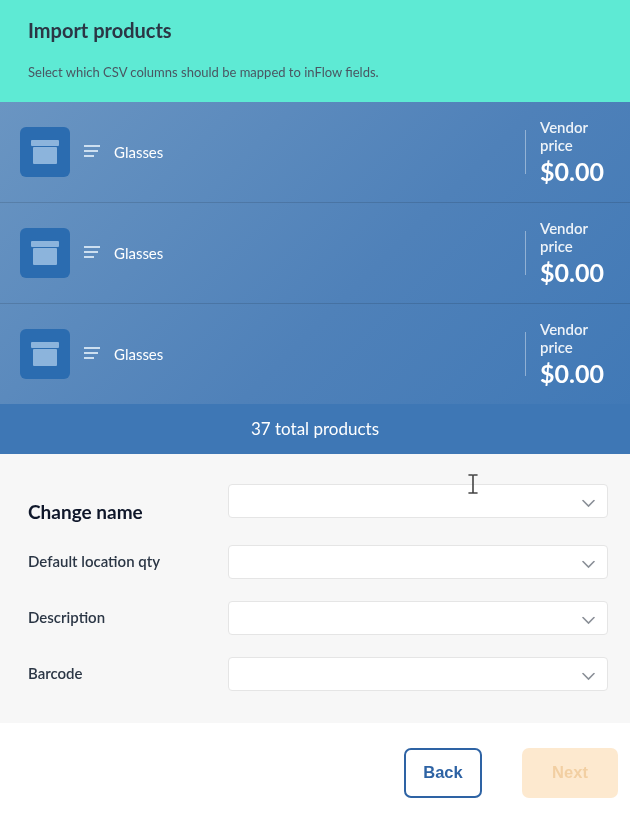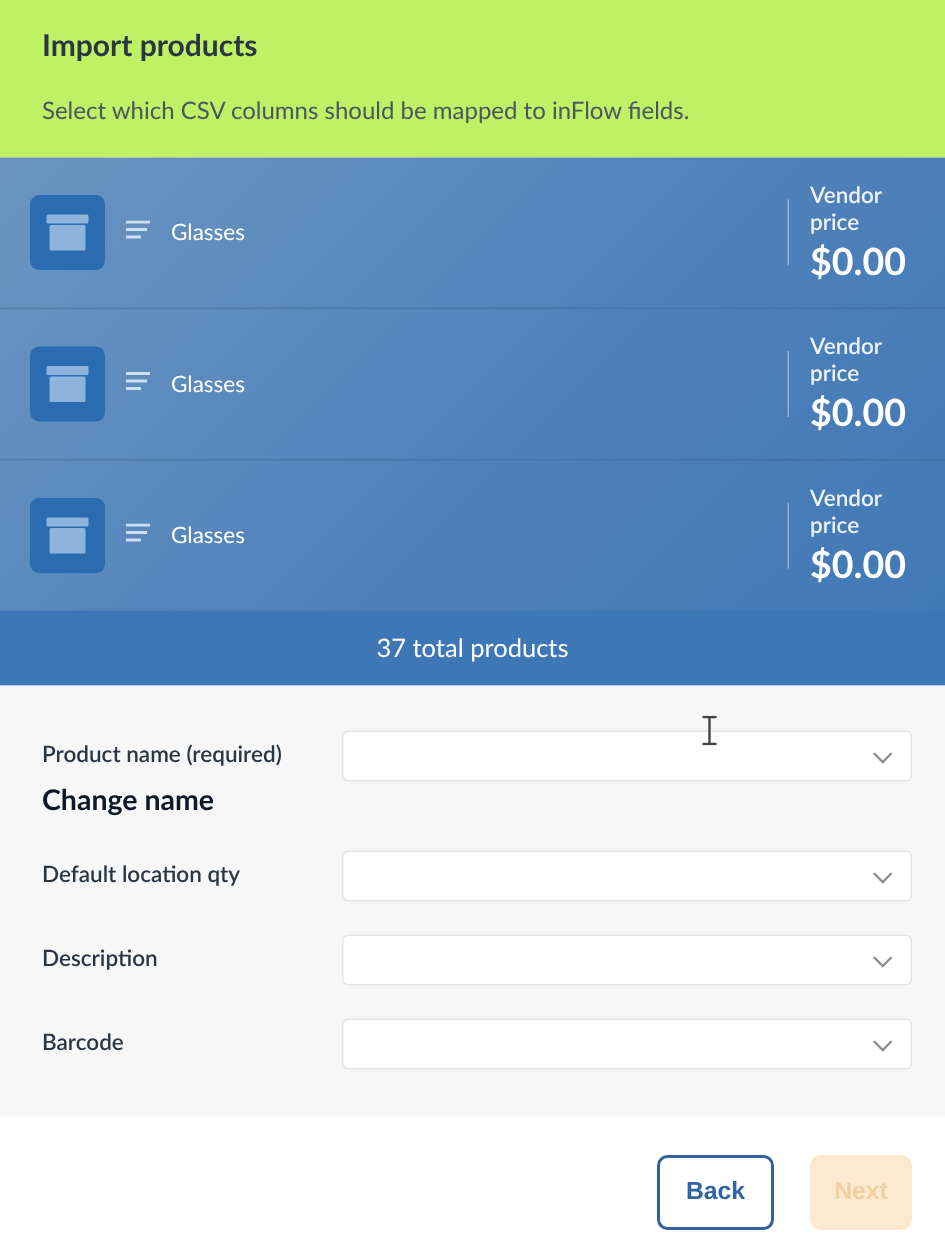--- a/index.html
+++ b/index.html
@@ -1,21 +1,21 @@
 <!DOCTYPE html>
 <html><head>
 <meta charset="utf-8">
 <style>
   * { box-sizing: border-box; margin: 0; padding: 0; }
   html, body { width: 630px; height: 838px; font-family: "Segoe UI", "Lato", "Helvetica Neue", Arial, sans-serif; background: #ffffff; color: #2b3645; }
   .page { width: 630px; }
 
-  .header { padding: 18px 28px 22px 28px; background: #bef264; }
+  .header { padding: 18px 28px 22px 28px; background: #5eead4; }
   .title { font-size: 20px; font-weight: 700; color: #2b3645; margin-bottom: 22px; }
-  .subtitle { font-size: 16px; color: #4a5662; }
+  .subtitle { font-size: 13px; color: #4a5662; }
 
   .rows-wrap { background: linear-gradient(135deg, #6a95c2 0%, #4f81b9 55%, #3f78b6 100%); }
   .row { display: flex; align-items: center; height: 100px; padding: 0 20px; }
   .divider { height: 1px; background: rgba(0,0,0,0.12); }
 
   .box-icon { width: 50px; height: 50px; border-radius: 6px; background: #2b6cb0; display: flex; align-items: center; justify-content: center; flex: 0 0 auto; }
   .lines-icon { margin-left: 14px; flex: 0 0 auto; }
   .prod-name { margin-left: 14px; color: #ffffff; font-size: 15px; flex: 1 1 auto; }
 
   .vendor-sep { width: 1px; height: 44px; background: rgba(255,255,255,0.4); margin-right: 14px; }
@@ -30,23 +30,23 @@
   .map-row { display: flex; align-items: flex-start; margin-bottom: 22px; }
   .map-label-wrap { width: 200px; padding-top: 6px; }
   .map-label { font-size: 15px; color: #2b3645; font-weight: 600; }
   .map-sublink { display: block; margin-top: 10px; color: #0f172a; font-size: 19px; cursor: pointer; font-weight: 700; }
 
   .select-shell { position: relative; flex: 1 1 auto; height: 34px; background: #ffffff; border: 1px solid #e5e5e5; border-radius: 4px; cursor: pointer; }
   .chev { position: absolute; right: 12px; top: 50%; transform: translateY(-50%); }
 
   .text-cursor { position: absolute; left: 238px; top: -11px; color: #444; }
 
-  .footer { position: relative; height: 98px; background: #ffffff; border-top: 1px solid rgba(0,0,0,0); display: flex; justify-content: flex-end; align-items: center; padding-right: 22px; gap: 24px; }
+  .footer { position: relative; height: 98px; background: #ffffff; border-top: 1px solid rgba(0,0,0,0); display: flex; justify-content: flex-end; align-items: center; padding-right: 12px; gap: 40px; }
   .btn-back { border: 2px solid #2e63a4; color: #2e63a4; background: #ffffff; height: 50px; width: 78px; border-radius: 7px; font-size: 16.5px; font-weight: 600; cursor: pointer; }
-  .btn-next { border: none; background: #fde9cf; color: #f2cfa2; height: 50px; width: 68px; border-radius: 7px; font-size: 16.5px; font-weight: 600; cursor: default; }
+  .btn-next { border: none; background: #fde9cf; color: #f2cfa2; height: 50px; width: 96px; border-radius: 7px; font-size: 16.5px; font-weight: 600; cursor: default; }
 </style>
 </head>
 <body>
 
 <div class="page">
 
   <div class="header">
     <div class="title">Import products</div>
     <div class="subtitle">Select which CSV columns should be mapped to inFlow fields.</div>
   </div>
@@ -121,21 +121,20 @@
       </div>
     </div>
 
     <div class="totals-bar">37 total products</div>
   </div>
 
   <div class="mapping">
 
     <div class="map-row" style="position:relative;">
       <div class="map-label-wrap">
-        <span class="map-label">Product name (required)</span>
         <span class="map-sublink">Change name</span>
       </div>
       <div class="select-shell" style="position:relative;">
         <span class="text-cursor">
           <svg width="12" height="20" viewBox="0 0 12 20">
             <path d="M2 1 H5 M7 1 H10 M6 1 V19 M2 19 H5 M7 19 H10" stroke="#444" stroke-width="1.6" fill="none" stroke-linecap="round"></path>
           </svg>
         </span>
         <span class="chev">
           <svg width="13" height="8" viewBox="0 0 13 8">

